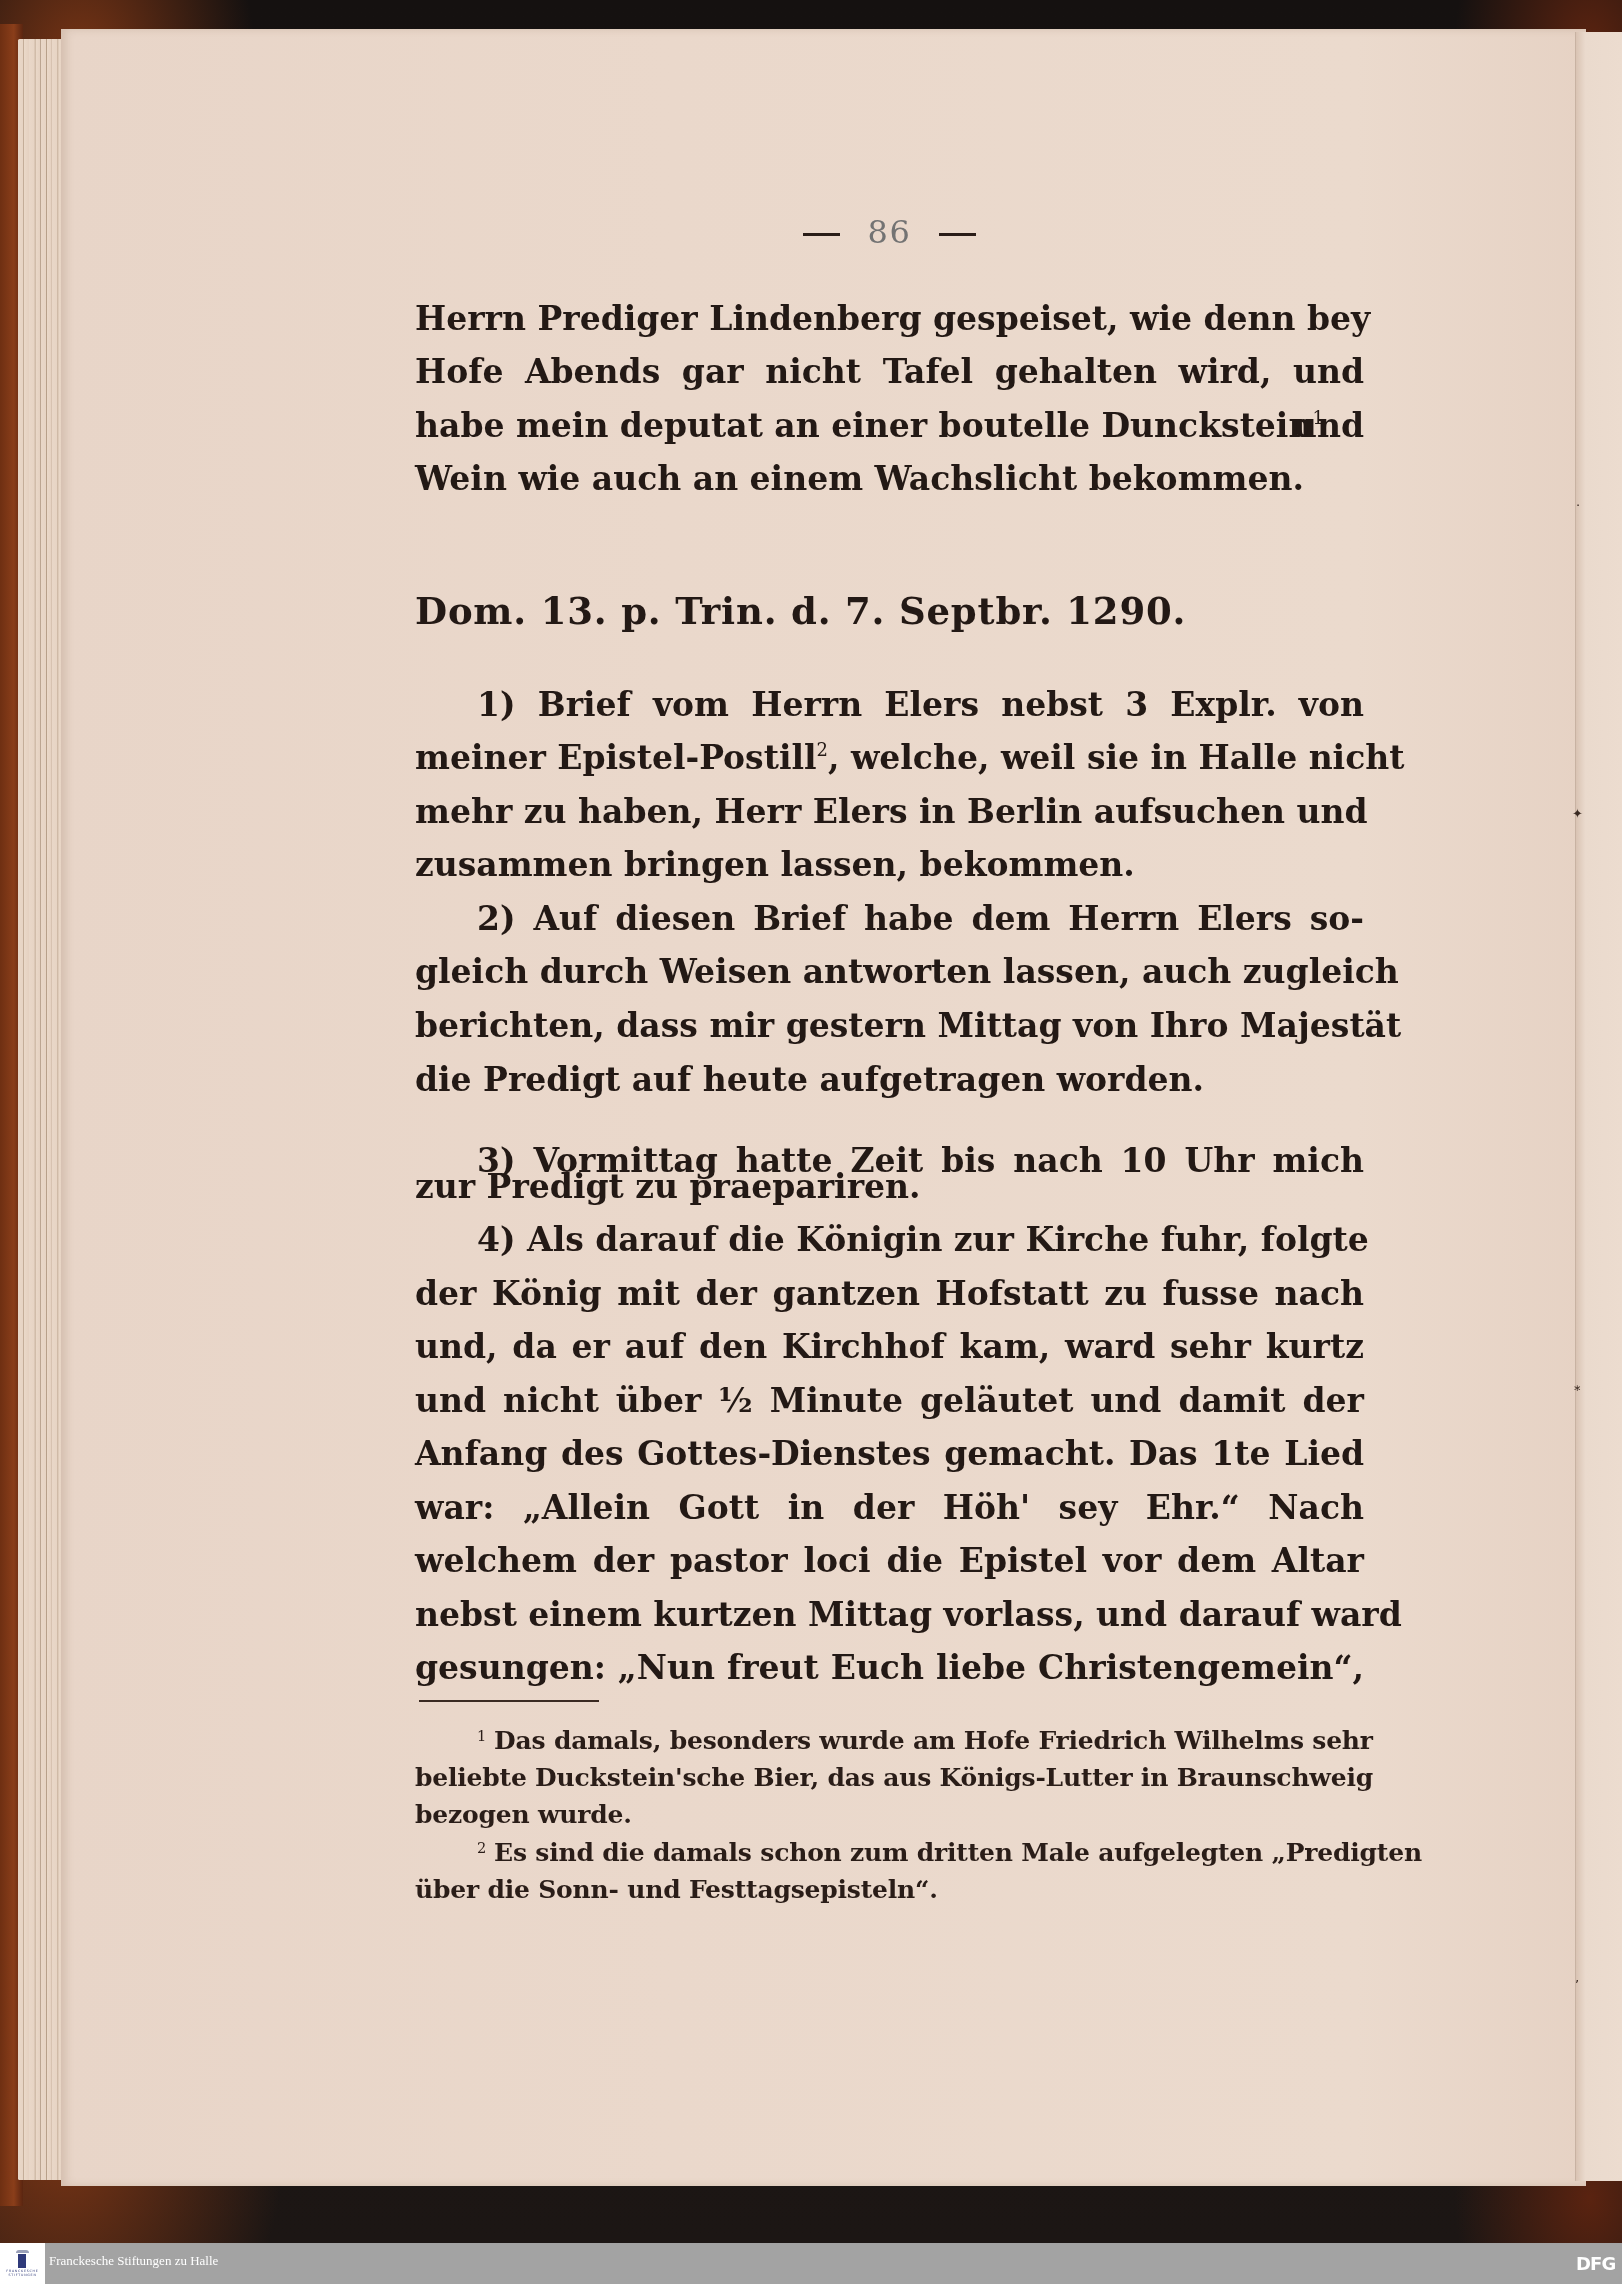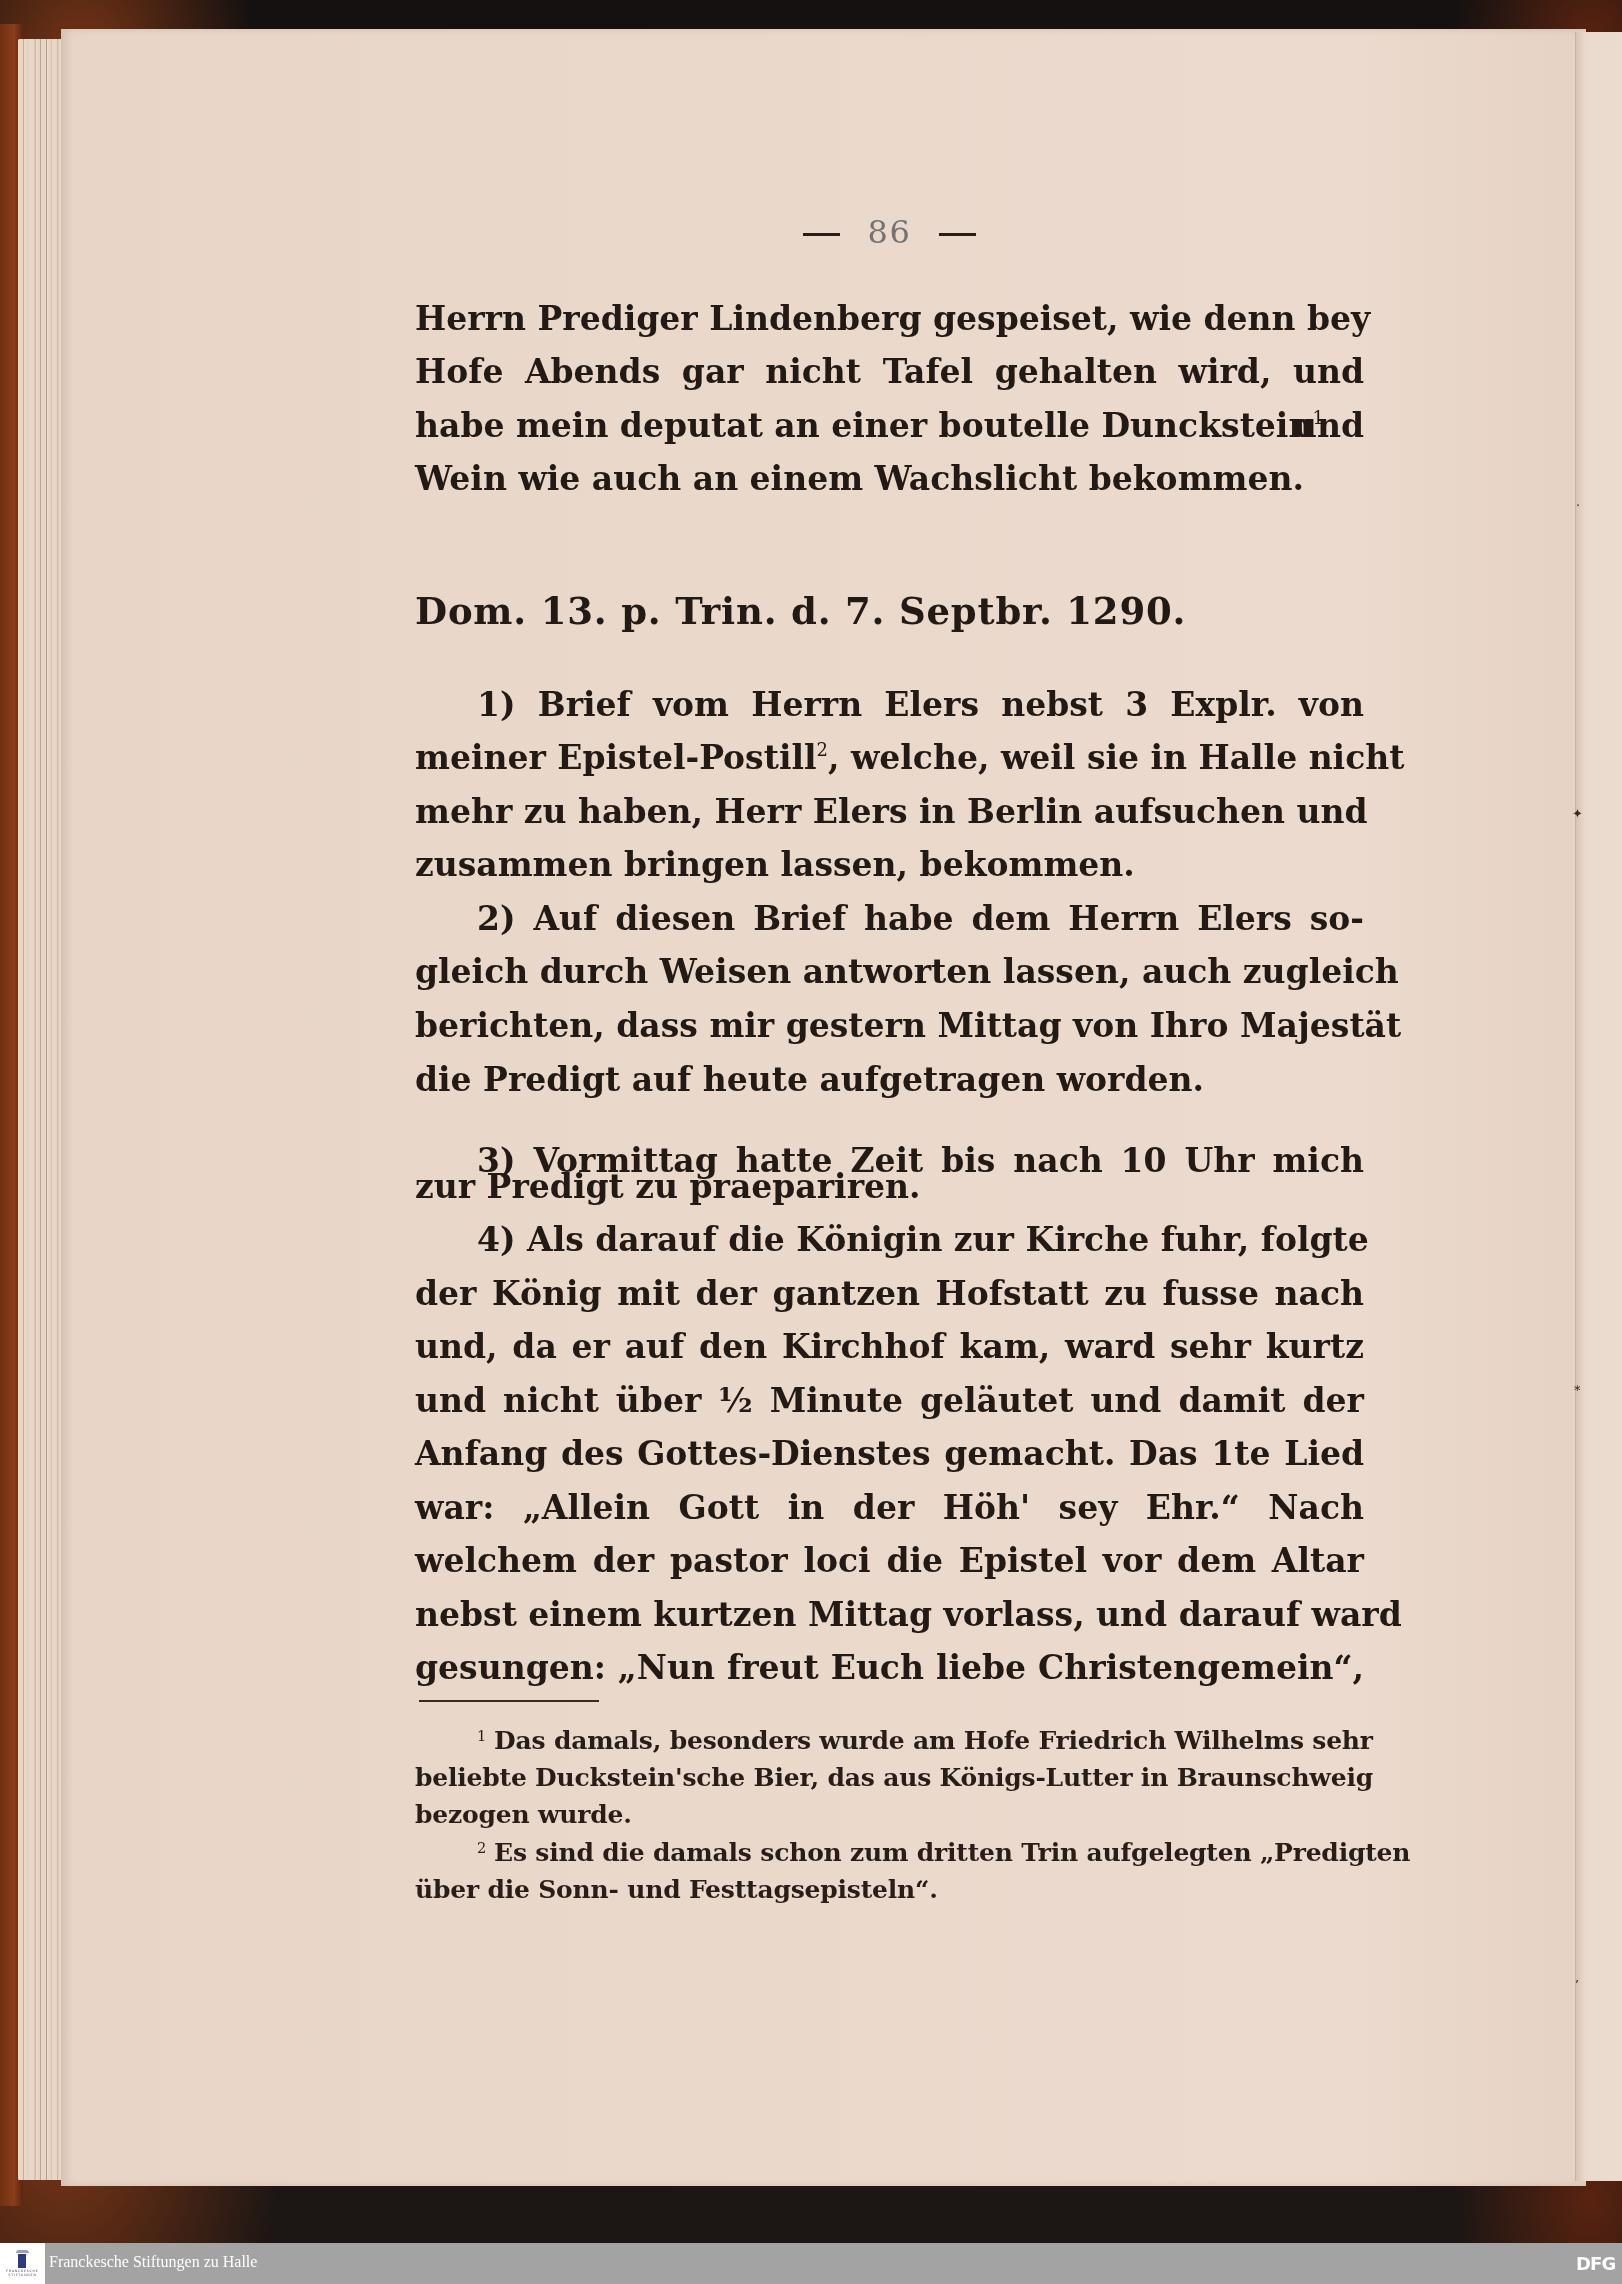--- a/index.html
+++ b/index.html
@@ -187,21 +187,21 @@
     letter-spacing: 0.8px;
     line-height: 4px;
     text-align: center;
     margin-top: 1.6px;
   }
   .footer-title {
     position: absolute;
     left: 49px;
     top: 9.7px;
     font-family: "Liberation Serif", serif;
-    font-size: 16px;
+    font-size: 13px;
     color: #ffffff;
   }
   .footer-dfg {
     position: absolute;
     right: 6.5px;
     top: 9.7px;
     font-family: "DejaVu Sans", sans-serif;
     font-weight: bold;
     font-size: 18px;
     color: #ffffff;
@@ -254,21 +254,21 @@
 <div class="body-line" style="top:1544px;">welchem der pastor loci die Epistel vor dem Altar</div>
 <div class="body-line" style="top:1598px;">nebst einem kurtzen Mittag vorlass, und darauf ward</div>
 <div class="body-line" style="top:1651px;">gesungen: „Nun freut Euch liebe Christengemein“,</div>
 
 <div class="fn-rule"></div>
 
 <div class="fn-line indent" style="top:1728px;"><span class="fn-sup">1</span><span>Das damals, besonders wurde am Hofe Friedrich Wilhelms sehr</span></div>
 <div class="fn-line" style="top:1765px;">beliebte Duckstein'sche Bier, das aus Königs-Lutter in Braunschweig</div>
 <div class="fn-line last" style="top:1802px;">bezogen wurde.</div>
 
-<div class="fn-line indent" style="top:1840px;"><span class="fn-sup">2</span><span>Es sind die damals schon zum dritten Trin aufgelegten „Predigten</span></div>
+<div class="fn-line indent" style="top:1840px;"><span class="fn-sup">2</span><span>Es sind die damals schon zum dritten Male aufgelegten „Predigten</span></div>
 <div class="fn-line last" style="top:1877px;">über die Sonn- und Festtagsepisteln“.</div>
 
 <div class="footer-bar">
   <div class="footer-logo">
     <div class="logo-figure">
       <div class="roof"></div>
       <div class="body"></div>
     </div>
     <div class="logo-text">
       <div>FRANCKESCHE</div>

